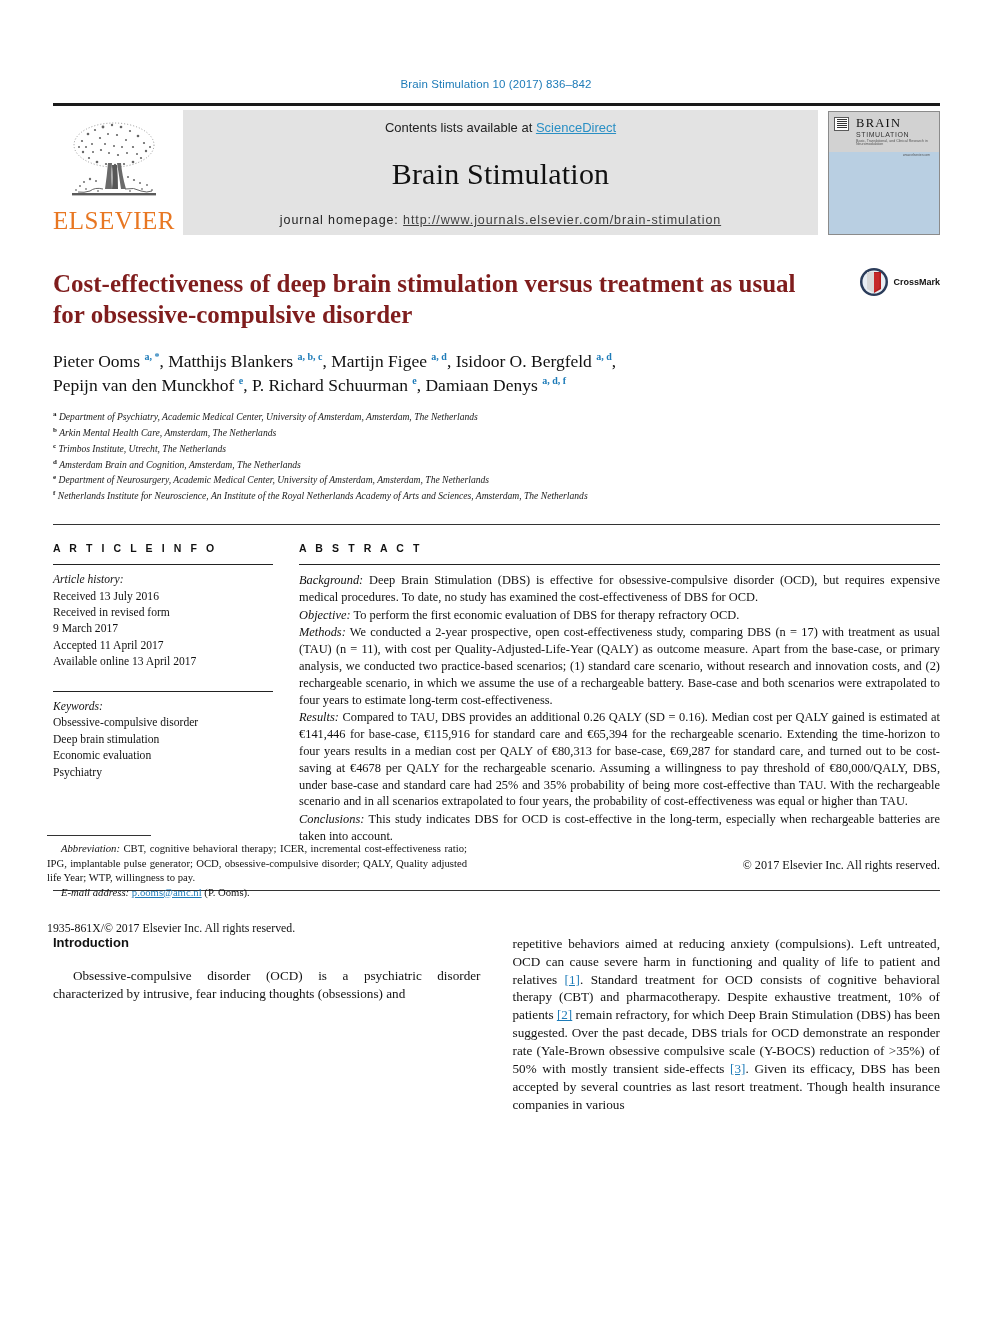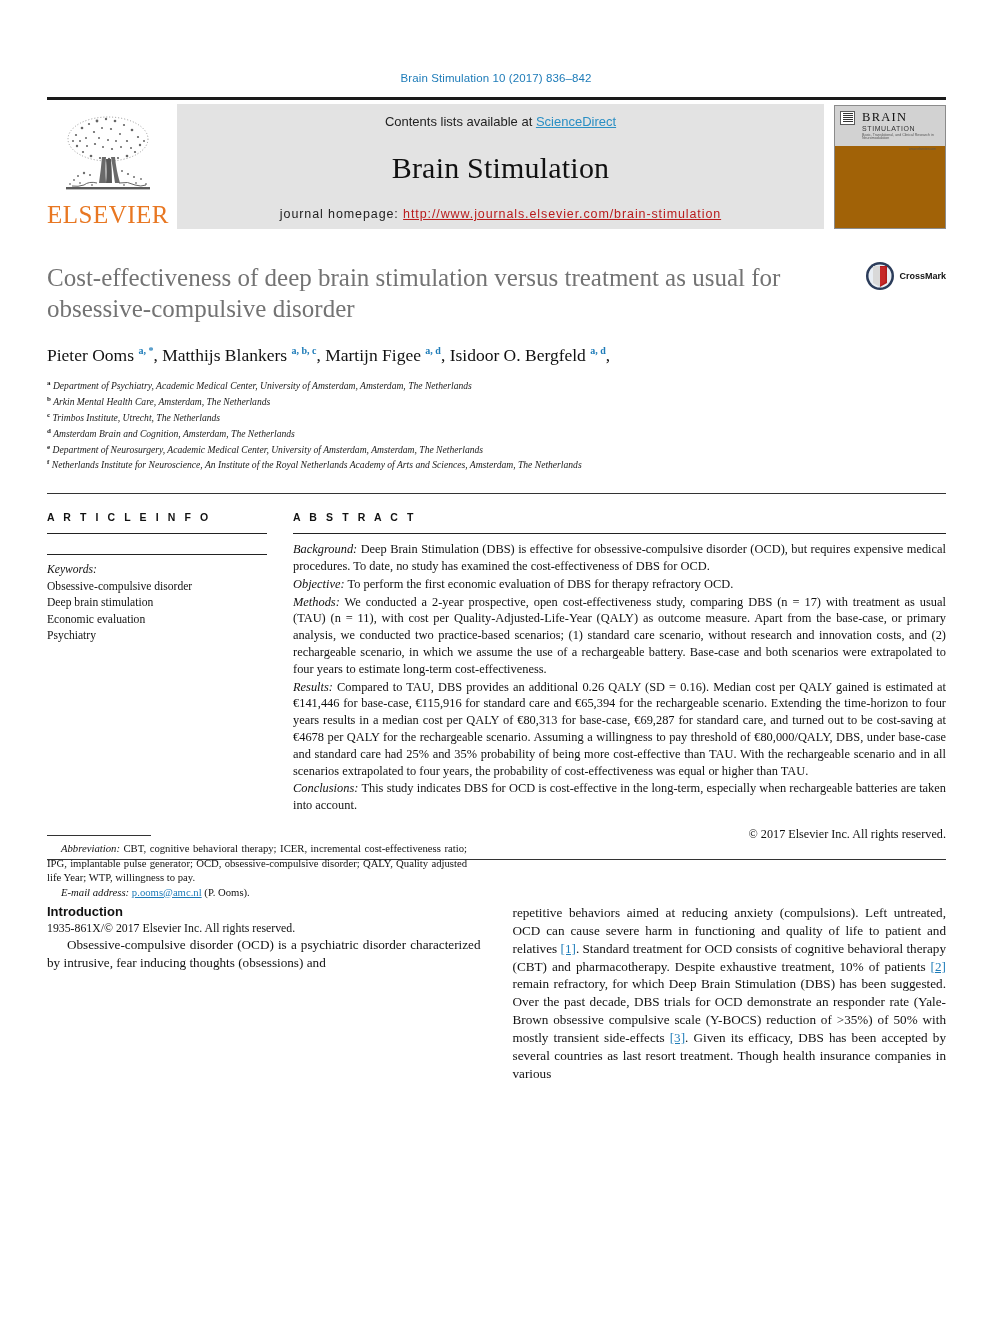--- a/index.html
+++ b/index.html
@@ -6,21 +6,21 @@
   html, body { margin: 0; padding: 0; }
   body {
     width: 992px;
     height: 1323px;
     background: #ffffff;
     font-family: "Liberation Serif", "DejaVu Serif", serif;
     color: #000000;
     position: relative;
     overflow: hidden;
   }
-  .page { position: relative; width: 992px; height: 970px; padding: 0; }
+  .page { position: relative; width: 992px; height: 970px; padding: 6px; }
 
   
   .running-head {
     text-align: center;
     font-family: "Liberation Sans", sans-serif;
     font-size: 11.5px;
     color: #1d7bb8;
     padding-top: 72px;
     letter-spacing: .1px;
   }
@@ -74,28 +74,28 @@
     font-size: 30px;
     color: #111;
     letter-spacing: .2px;
   }
   .homepage-line {
     font-family: "Liberation Sans", sans-serif;
     font-size: 12.5px;
     color: #222;
     letter-spacing: .9px;
   }
-  .homepage-line .hp-link { color: #b91c1c; letter-spacing: .9px; }
+  .homepage-line .hp-link { color: #404040; letter-spacing: .9px; }
   .cover-thumb {
     flex: 0 0 112px;
     width: 112px;
     border: 1px solid #8b8b8b;
     background: #a16207;
     display: flex;
-    flex-direction: row;
+    flex-direction: column;
     align-self: center;
     height: 124px;
   }
   .cover-top {
     background: #d2d2d2;
     height: 40px;
     display: flex;
     align-items: flex-start;
     padding: 5px 6px 0 5px;
     position: relative;
@@ -127,23 +127,23 @@
     font-size: 3.4px; color: #555; text-align: right; margin-top: 6px; padding-right: 3px;
   }
   .cover-body { flex: 1 1 auto; background: #b9cfe2; }
 
   
   .title-zone { margin: 0 46px 0 47px; padding-top: 34px; position: relative; }
   .article-title {
     font-family: "Liberation Serif", serif;
     font-size: 25px;
     line-height: 1.23;
-    color: #737373;
+    color: #7f1d1d;
     max-width: 760px;
-    font-weight: normal;
+    font-weight: bold;
     margin: 0;
   }
   .crossmark {
     position: absolute;
     right: 0; top: 32px;
     display: flex; align-items: center;
   }
   .crossmark-word {
     font-family: Liberation Sans, sans-serif;
     font-size: 9px; font-weight: bold; color: #111; margin-left: 4px;
@@ -377,39 +377,50 @@
         <path d="M15 5 L8 5 L8 22 L15 26 Z" fill="#d9d9d9"></path>
         <path d="M15 6 L20.5 6 L20.5 21 L15 24.5 Z" fill="#c62828"></path>
       </svg>
       <span class="crossmark-word">CrossMark</span>
     </div>
 
     <div class="authors">
       <div>
         <span>Pieter Ooms </span><sup>a, *</sup><span>, Matthijs Blankers </span><sup>a, b, c</sup><span>, Martijn Figee </span><sup>a, d</sup><span>, Isidoor O. Bergfeld </span><sup>a, d</sup><span>,</span>
       </div>
+      <div>
+        <span>Pepijn van den Munckhof </span><sup>e</sup><span>, P. Richard Schuurman </span><sup>e</sup><span>, Damiaan Denys </span><sup>a, d, f</sup>
+      </div>
     </div>
 
     <div class="affiliations">
       <div class="aff"><sup>a</sup> <span>Department of Psychiatry, Academic Medical Center, University of Amsterdam, Amsterdam, The Netherlands</span></div>
       <div class="aff"><sup>b</sup> <span>Arkin Mental Health Care, Amsterdam, The Netherlands</span></div>
       <div class="aff"><sup>c</sup> <span>Trimbos Institute, Utrecht, The Netherlands</span></div>
       <div class="aff"><sup>d</sup> <span>Amsterdam Brain and Cognition, Amsterdam, The Netherlands</span></div>
       <div class="aff"><sup>e</sup> <span>Department of Neurosurgery, Academic Medical Center, University of Amsterdam, Amsterdam, The Netherlands</span></div>
       <div class="aff"><sup>f</sup> <span>Netherlands Institute for Neuroscience, An Institute of the Royal Netherlands Academy of Arts and Sciences, Amsterdam, The Netherlands</span></div>
     </div>
   </div>
 
   <div class="rule-top"></div>
 
   <div class="info-abstract">
 
     <div class="col-info">
       <div class="sec-head">A R T I C L E   I N F O</div>
       <div class="hr-thin"></div>
+      <div class="info-group">
+        <div class="it">Article history:</div>
+        <div>Received 13 July 2016</div>
+        <div>Received in revised form</div>
+        <div>9 March 2017</div>
+        <div>Accepted 11 April 2017</div>
+        <div>Available online 13 April 2017</div>
+      </div>
       <div class="info-group second">
         <div class="hr-thin"></div>
         <div class="it">Keywords:</div>
         <div>Obsessive-compulsive disorder</div>
         <div>Deep brain stimulation</div>
         <div>Economic evaluation</div>
         <div>Psychiatry</div>
       </div>
     </div>
 

